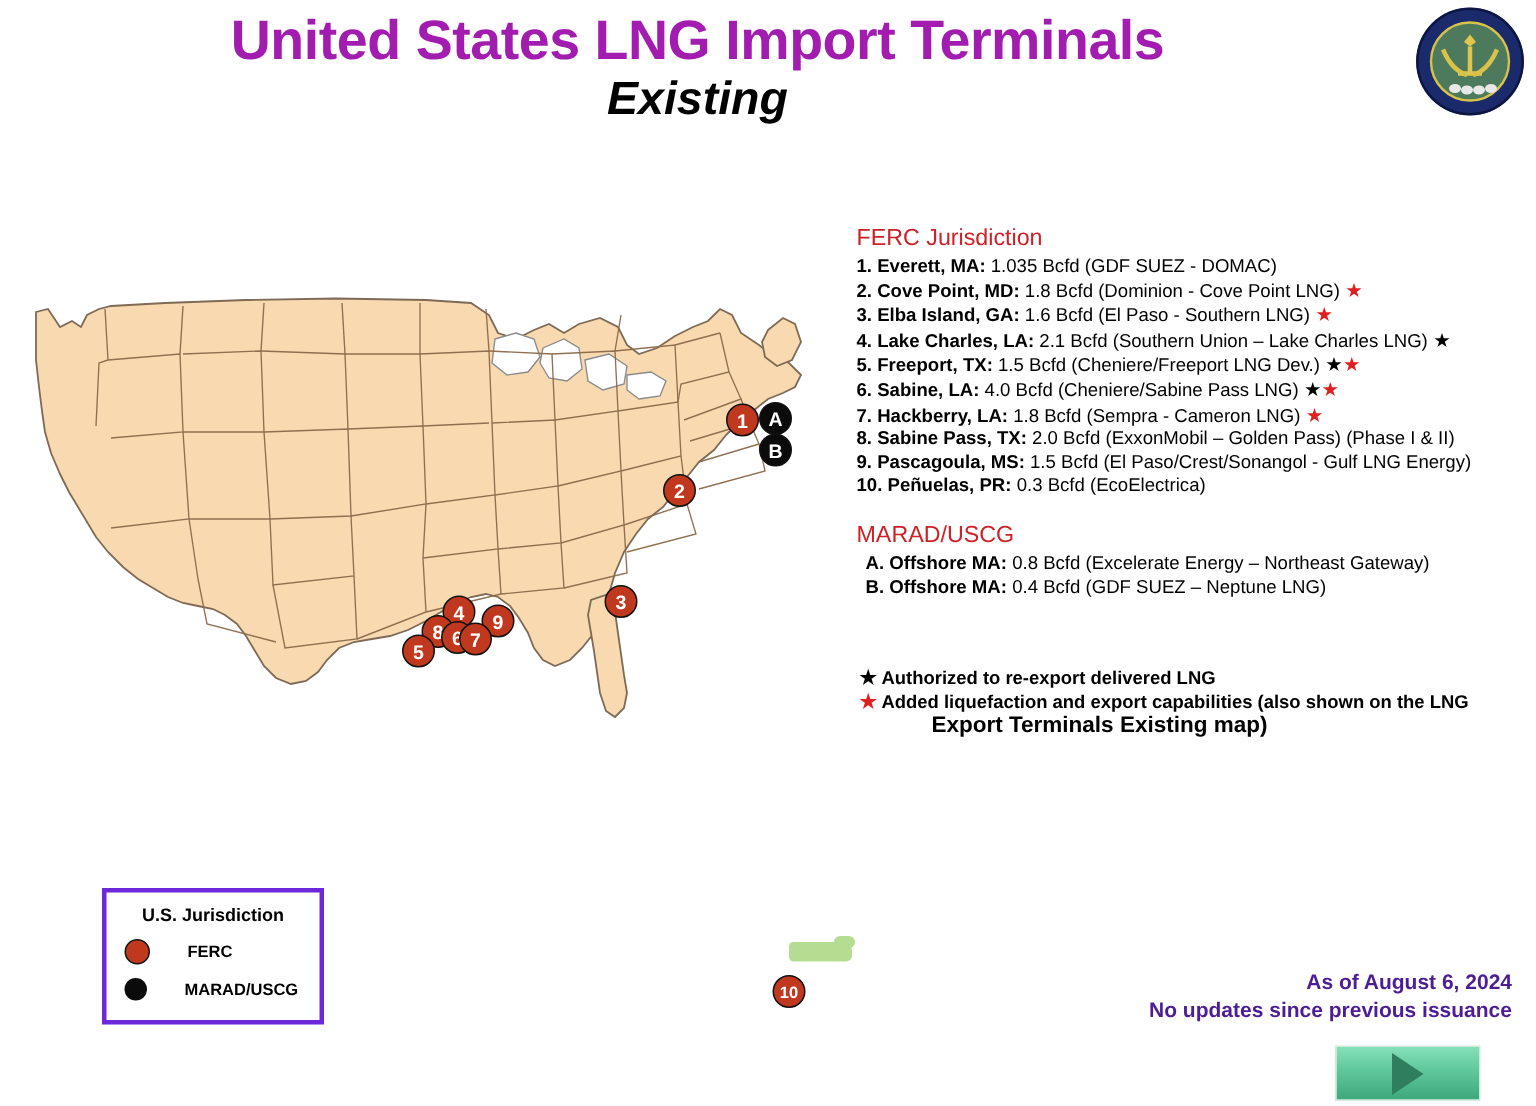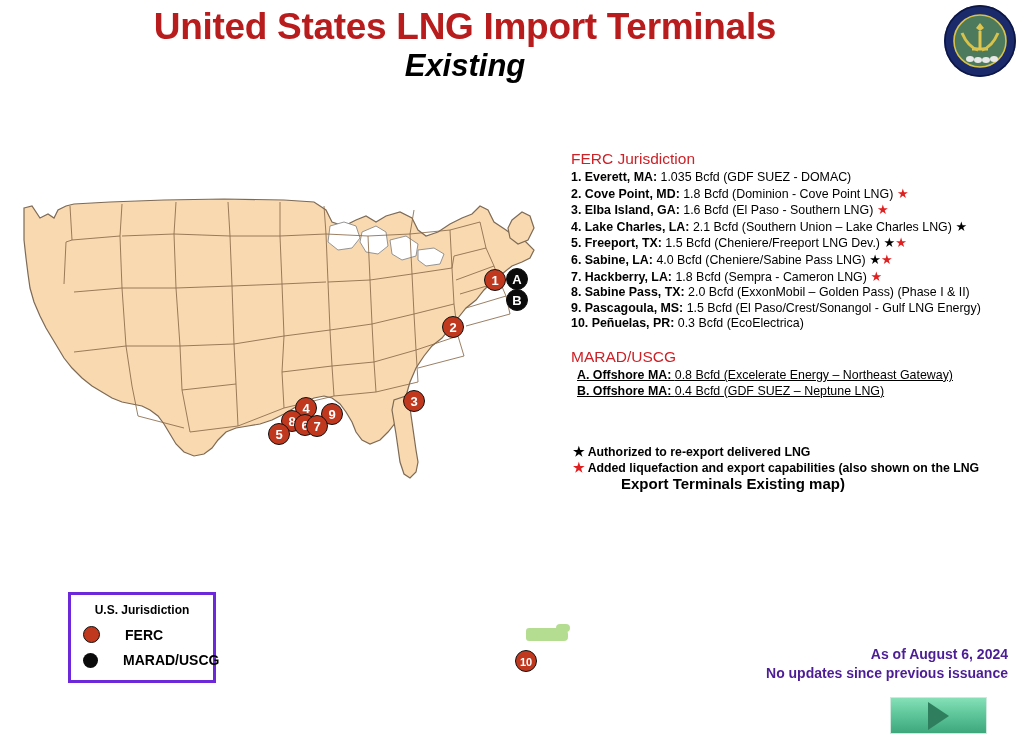--- a/index.html
+++ b/index.html
@@ -23,21 +23,21 @@
     left: 0;
     top: 8px;
     width: 930px;
     text-align: center;
   }
   #main-title {
     font-size: 37px;
     font-weight: bold;
     letter-spacing: -0.3px;
     line-height: 1.05;
-    color: #b91c1c;
+    color: #a21caf;
   }
   #sub-title {
     font-size: 31px;
     font-weight: bold;
     font-style: italic;
     line-height: 1.1;
     margin-top: 2px;
     color: #000;
   }
 
@@ -122,21 +122,21 @@
   .entry {
     font-size: 12.4px;
     line-height: 15.6px;
     white-space: nowrap;
     color: #000;
   }
   .entry .lead { font-weight: bold; }
   .entry .detail { font-weight: normal; }
   .star-black { color: #000; font-size: 13px; }
   .star-red { color: #e02020; font-size: 13px; }
-  .indent-a { padding-left: 6px; text-decoration: underline; }
+  .indent-a { padding-left: 6px; }
 
   
   #footnotes {
     position: absolute;
     left: 573px;
     top: 444px;
     width: 430px;
   }
   .footnote {
     font-size: 12.3px;
@@ -177,21 +177,21 @@
   }
   .legend-dot {
     width: 15px;
     height: 15px;
     border-radius: 50%;
     margin-right: 9px;
     flex: 0 0 auto;
   }
   .legend-dot.ferc { background: #c0391f; border: 1px solid #111; }
   .legend-dot.marad { background: #0b0b0b; }
-  .legend-label { font-size: 14px; font-weight: bold; padding-left: 16px; }
+  .legend-label { font-size: 11px; font-weight: bold; padding-left: 16px; }
 
   
   #asof-block {
     position: absolute;
     right: 16px;
     top: 645px;
     text-align: right;
   }
   .asof-line {
     font-size: 14px;

